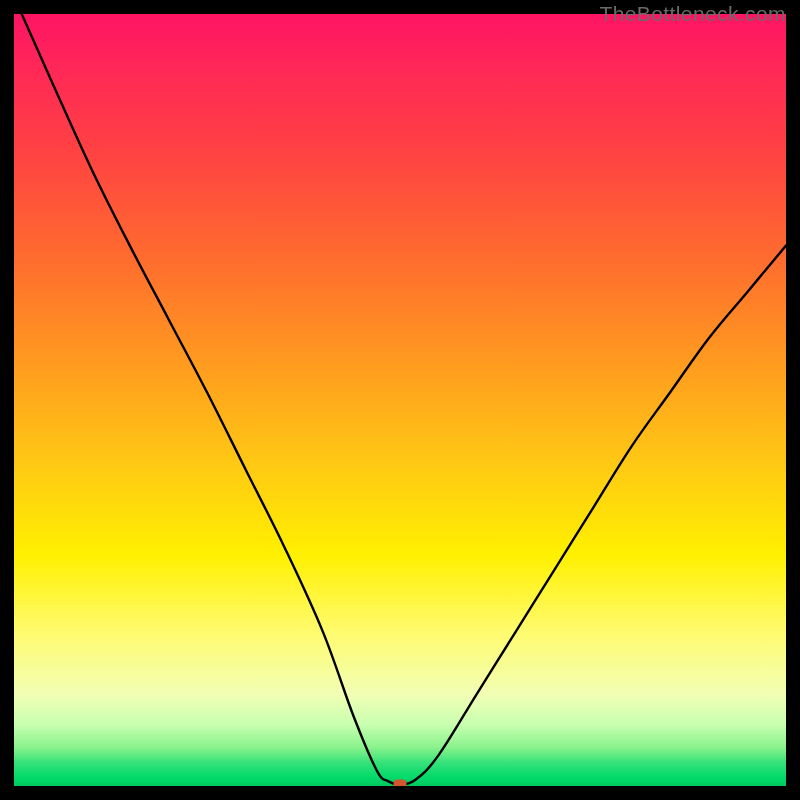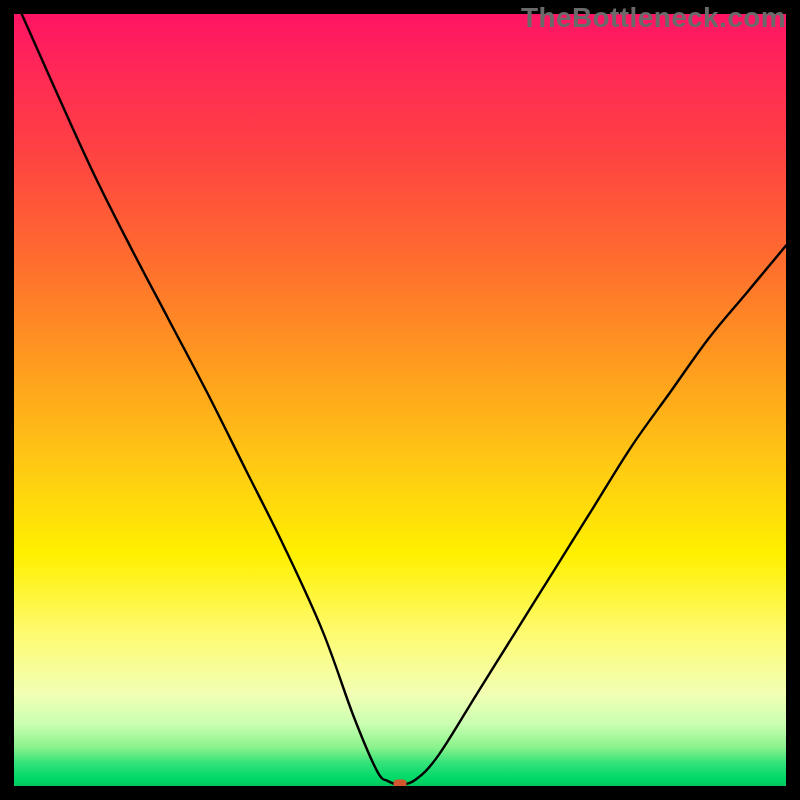--- a/index.html
+++ b/index.html
@@ -15,22 +15,22 @@
     position: relative;
     width: 800px;
     height: 800px;
     background: #000;
   }
   .watermark {
     position: absolute;
     top: 2px;
     right: 14px;
     color: #6a6a6a;
-    font-size: 28px;
-    font-weight: 700;
+    font-size: 21px;
+    font-weight: 400;
     letter-spacing: 0.4px;
     z-index: 3;
   }
   .plot-area {
     position: absolute;
     left: 14px;
     top: 14px;
     width: 772px;
     height: 772px;
     overflow: hidden;

